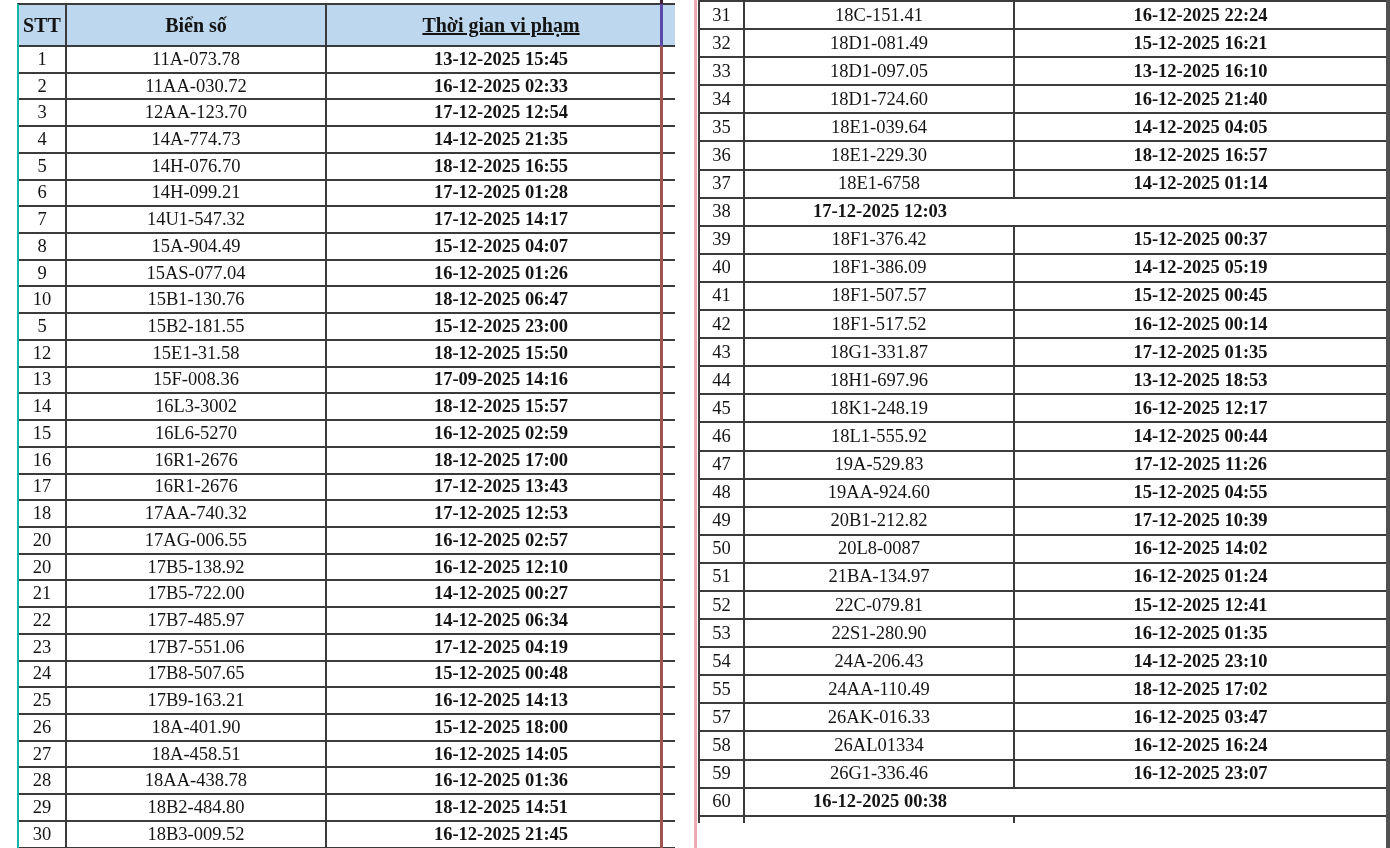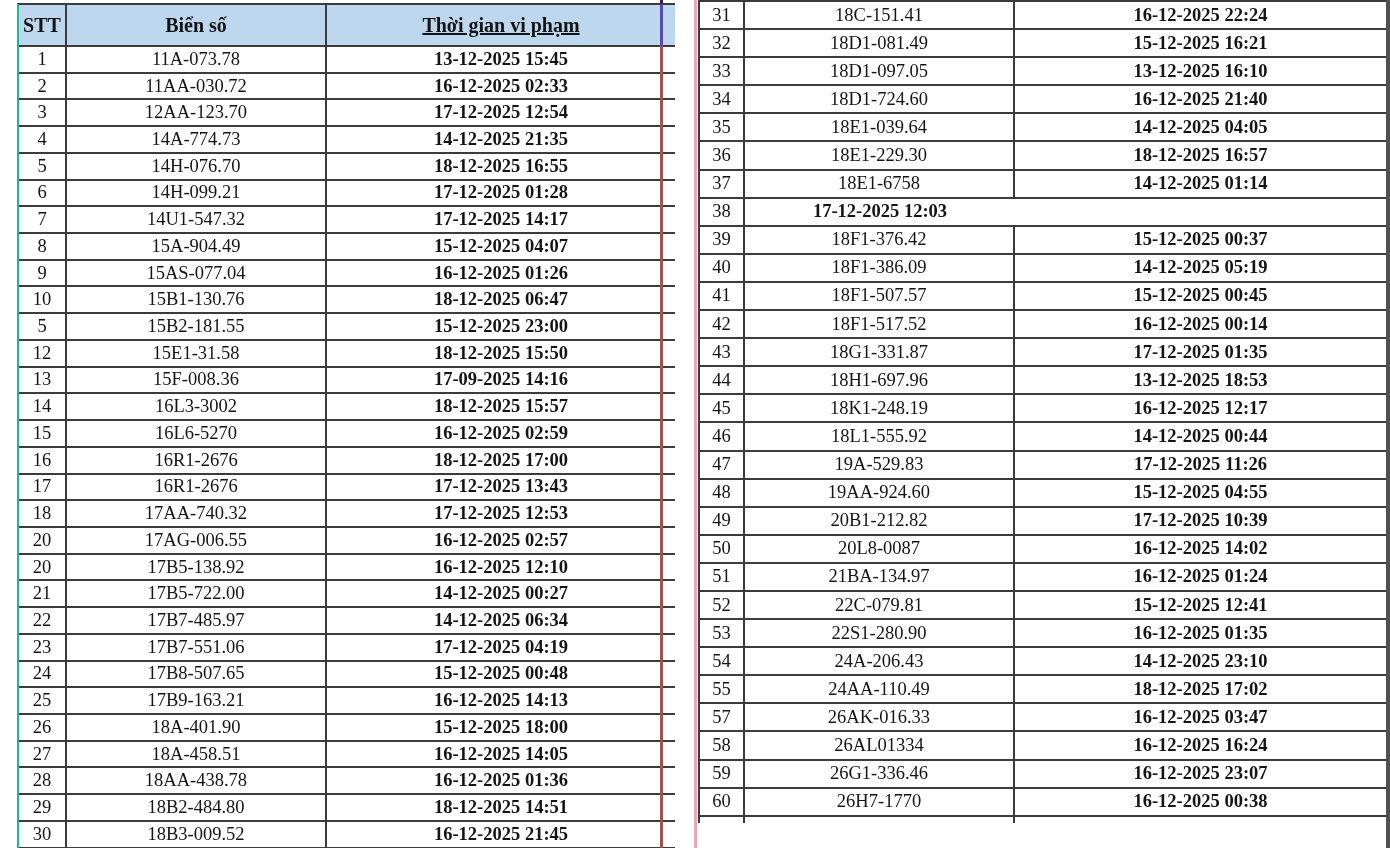--- a/index.html
+++ b/index.html
@@ -381,21 +381,20 @@
           <div class="tcell">26AL01334</div>
           <div class="tcell">16-12-2025 16:24</div>
         </div>
         <div class="trow">
           <div class="tcell">59</div>
           <div class="tcell">26G1-336.46</div>
           <div class="tcell">16-12-2025 23:07</div>
         </div>
         <div class="trow">
           <div class="tcell">60</div>
-          <div class="tcell">26H7-1770</div>
           <div class="tcell">16-12-2025 00:38</div>
         </div>
       </div>
     <div class="partial-row">
       <div class="pcell"></div>
       <div class="pcell"></div>
       <div class="pcell"></div>
     </div>
   </div>
 

